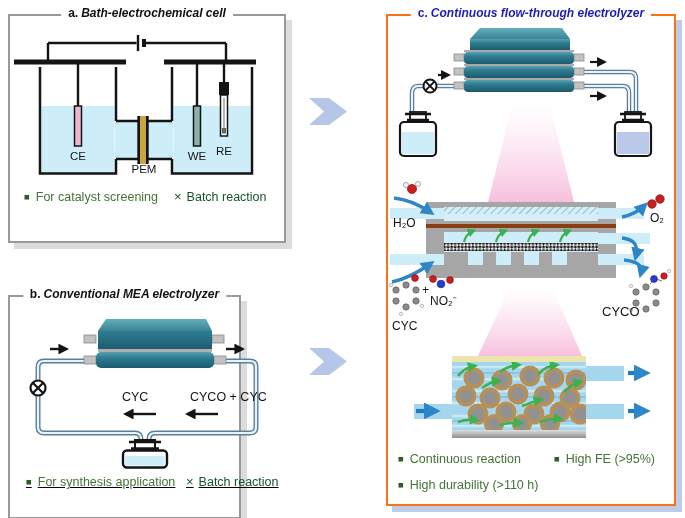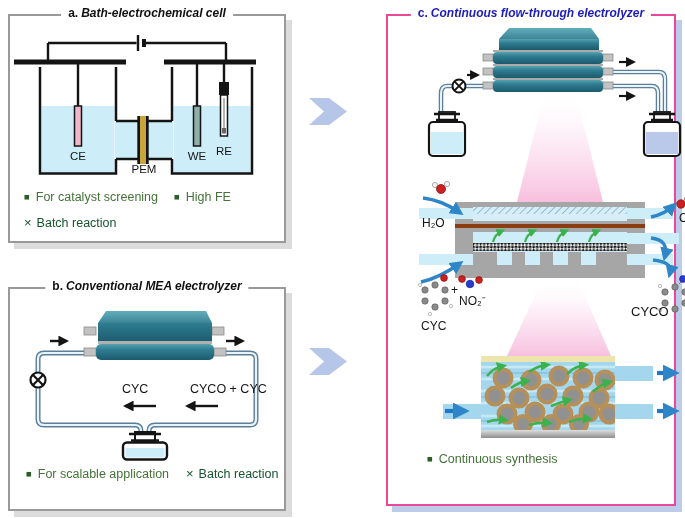--- a/index.html
+++ b/index.html
@@ -3,21 +3,21 @@
 <meta charset="utf-8">
 <style>
   html,body{margin:0;padding:0;}
   body{
     width:685px;height:518px;position:relative;background:#ffffff;
     font-family:"Liberation Sans",sans-serif;overflow:hidden;
   }
   svg text{font-family:"Liberation Sans",sans-serif;}
   .panel{position:absolute;background:#fff;box-sizing:border-box;}
   .panel-gray{border:2px solid #999;box-shadow:6px 6px 0 #dcdcdc;}
-  .panel-blue{border:2px solid #ec4899;box-shadow:6px 6px 0 #bdcde9;padding-left:29px;}
+  .panel-blue{border:2px solid #f97316;box-shadow:6px 6px 0 #bdcde9;}
   .panel-title{
     position:absolute;top:-10px;left:50%;transform:translateX(-50%);
     background:#fff;padding:0 7px;font-weight:bold;font-size:12px;
     white-space:nowrap;color:#111;z-index:3;
   }
   .panel-title .t-italic{font-style:italic;margin-left:3px;}
   .panel-blue .panel-title{color:#1d1db5;}
   .bullets{display:grid;row-gap:4px;font-size:12.5px;line-height:21px;}
   .bullets-a{grid-template-columns:150px auto;padding-left:14px;margin-top:4px;}
   .bullets-b{grid-template-columns:160px auto;padding-left:16px;margin-top:2px;}
@@ -83,26 +83,25 @@
     <g font-size="11.5" fill="#141414" text-anchor="middle">
       <text x="68" y="128">CE</text>
       <text x="134" y="141">PEM</text>
       <text x="187" y="128">WE</text>
       <text x="214" y="123">RE</text>
     </g>
   </svg>
 
   <div class="bullets bullets-a">
     <span class="cell-pro"><span class="mark-pro">■</span><span>For catalyst screening</span></span>
-    <span class="cell-pro"><span class="mark-pro">■</span><span>High FE</span></span>
     <span class="cell-con"><span class="mark-con">×</span><span>Batch reaction</span></span>
   </div>
 </div>
 
-<div class="panel panel-gray" style="left:8px;top:287px;width:278px;height:224px;">
+<div class="panel panel-gray" style="left:8px;top:295px;width:233px;height:224px;text-decoration:underline;">
   <div class="panel-title">
     <span>b.</span><span class="t-italic">Conventional MEA electrolyzer</span>
   </div>
 
   <svg class="diagram-svg" width="274" height="160" viewBox="0 0 274 160" style="margin-top:12px;">
     <defs>
       <linearGradient id="gTopB" x1="0" y1="0" x2="0" y2="1">
         <stop offset="0" stop-color="#63aebc"></stop>
           <stop offset="1" stop-color="#3a8496"></stop>
       </linearGradient>
@@ -155,21 +154,21 @@
 
     <g>
       <rect x="125" y="131" width="20" height="10" fill="#ffffff" stroke="#141414" stroke-width="2"></rect>
       <path d="M119,133 H151 M121,139.5 H149" stroke="#141414" stroke-width="2.6"></path>
       <rect x="113" y="141.5" width="44" height="17" rx="4" fill="#ffffff" stroke="#141414" stroke-width="2.4"></rect>
       <rect x="115.5" y="147" width="39" height="9.5" fill="#cdeef8"></rect>
     </g>
   </svg>
 
   <div class="bullets bullets-b">
-    <span class="cell-pro"><span class="mark-pro">■</span><span>For scalable application</span></span>
+    <span class="cell-pro"><span class="mark-pro">■</span><span>For synthesis application</span></span>
     <span class="cell-con"><span class="mark-con">×</span><span>Batch reaction</span></span>
   </div>
 </div>
 
 <svg class="chev" style="left:309px;top:98px;" width="38" height="27" viewBox="0 0 38 27">
   <polygon points="0,0 20,0 38,13.5 20,27 0,27 15,13.5" fill="#b5c6e8"></polygon>
 </svg>
 <svg class="chev" style="left:309px;top:348px;" width="38" height="27" viewBox="0 0 38 27">
   <polygon points="0,0 20,0 38,13.5 20,27 0,27 15,13.5" fill="#b5c6e8"></polygon>
 </svg>
@@ -421,15 +420,17 @@
 
       <g stroke="#1f7ac6" stroke-width="4.2">
         <line x1="28" y1="385" x2="46" y2="385" marker-end="url(#mBlue)"></line>
         <line x1="240" y1="347" x2="256" y2="347" marker-end="url(#mBlue)"></line>
         <line x1="240" y1="385" x2="256" y2="385" marker-end="url(#mBlue)"></line>
       </g>
     </g>
   </svg>
 
   <div class="bullets bullets-c">
-    <span class="cell-pro"><span class="mark-pro">■</span><span>Continuous synthesis</span></span>
+    <span class="cell-pro"><span class="mark-pro">■</span><span>Continuous reaction</span></span>
+    <span class="cell-pro"><span class="mark-pro">■</span><span>High FE (&gt;95%)</span></span>
+    <span class="cell-pro"><span class="mark-pro">■</span><span>High durability (&gt;110 h)</span></span>
   </div>
 </div>
 
 </body></html>

